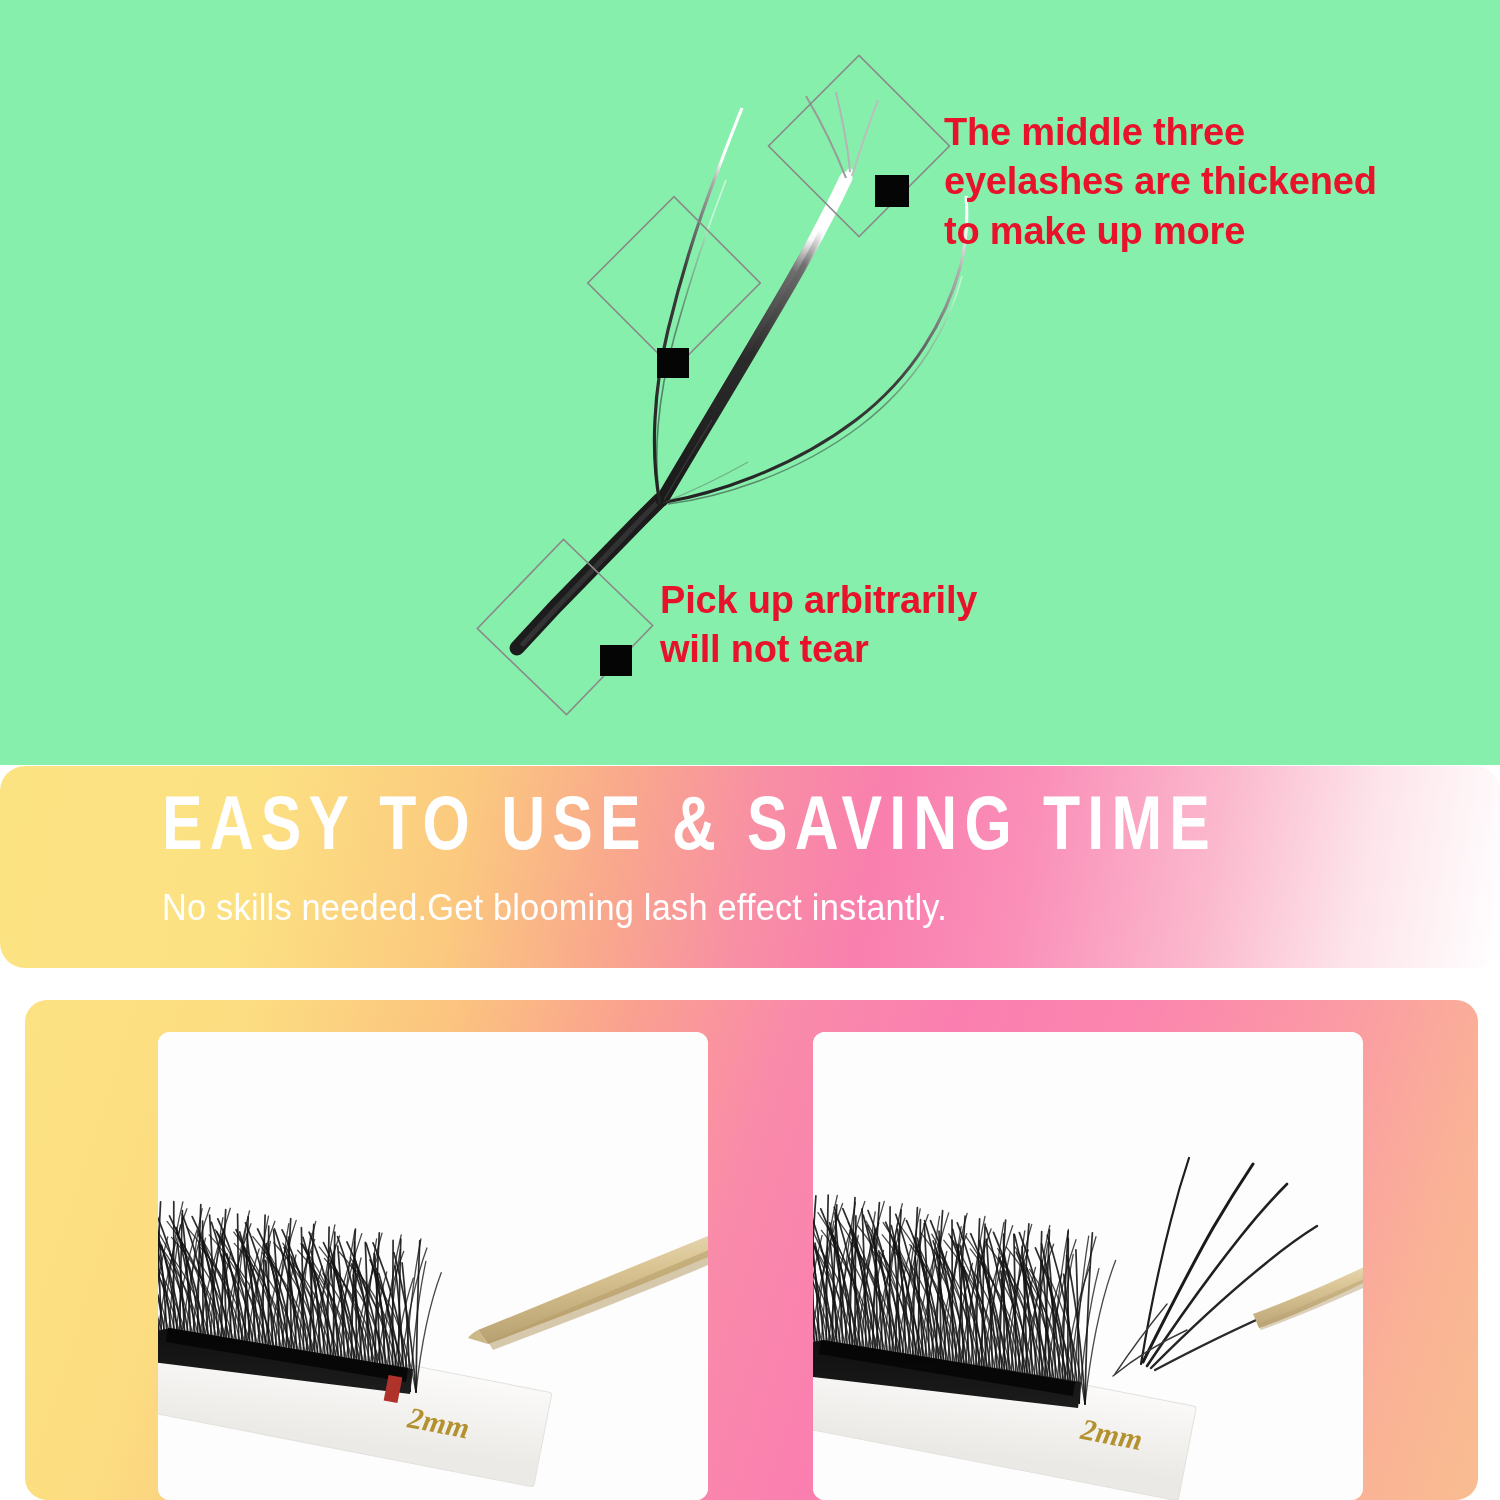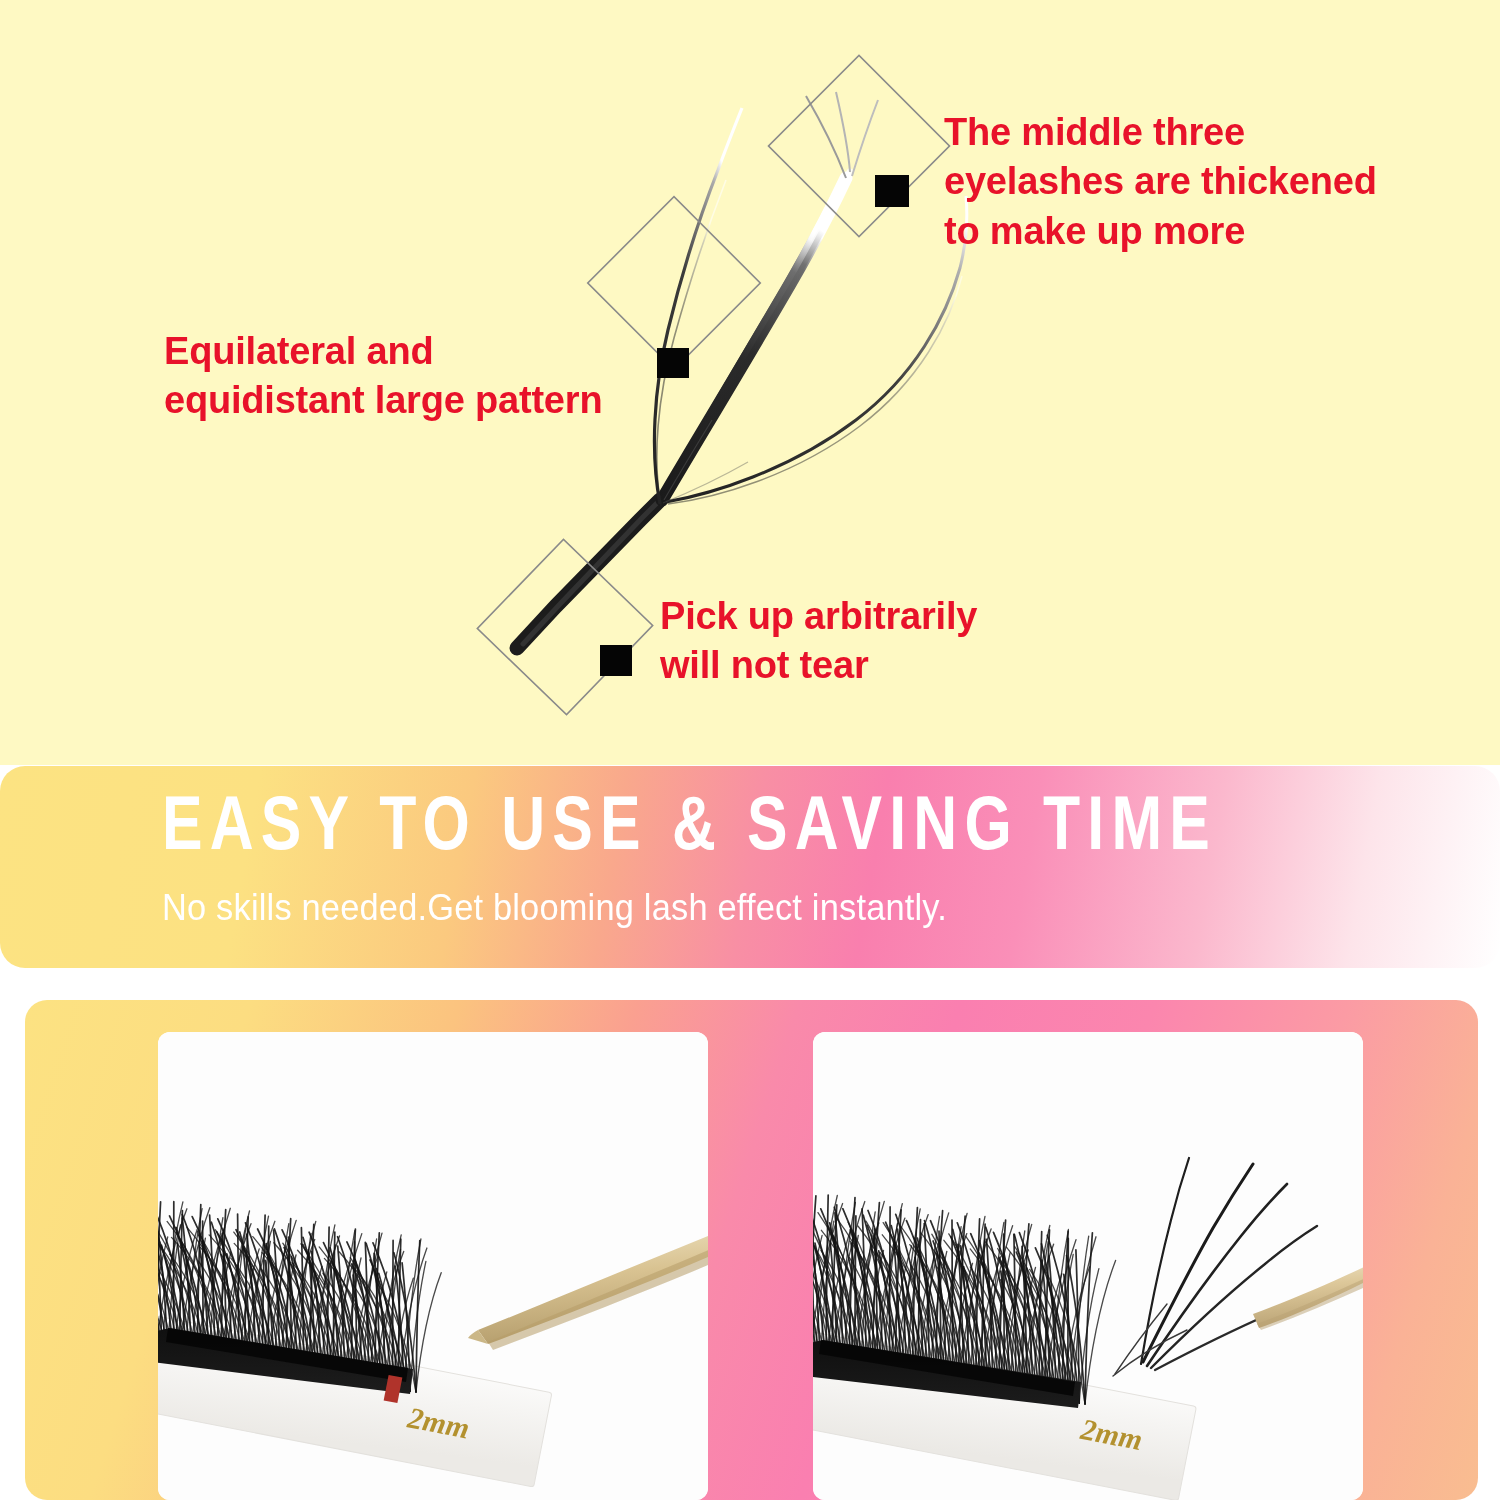--- a/index.html
+++ b/index.html
@@ -3,28 +3,28 @@
 <meta charset="utf-8">
 <style>
   * { margin:0; padding:0; box-sizing:border-box; }
   html,body { width:1500px; height:1500px; background:#ffffff;
     font-family:"Liberation Sans", sans-serif; overflow:hidden; }
 
   .page { position:relative; width:1500px; height:1500px; background:#fff; }
 
   
   .diagram { position:absolute; left:0; top:0; width:1500px; height:765px;
-             background:#fef9c3; overflow:hidden; }
+             background:#86efac; overflow:hidden; }
   .diagram svg { position:absolute; left:0; top:0; }
 
   .callout { position:absolute; color:#e8122a; font-weight:700;
              line-height:1.30; letter-spacing:-0.2px; white-space:pre-line; }
   .callout.c-top    { left:944px; top:108px;  font-size:38px; }
   .callout.c-left   { left:164px; top:327px;  font-size:38px; }
-  .callout.c-bottom { left:660px; top:592px;  font-size:38px; }
+  .callout.c-bottom { left:660px; top:576px;  font-size:38px; }
 
   
   .banner { position:absolute; left:0; top:766px; width:1500px; height:202px;
             background:linear-gradient(100deg,
               #fce382 0%, #fce182 17%, #fbc97f 31%, #f9a88c 41%,
               #f88fa4 50%, #f97fae 58%, #fa8fb8 68%,
               #fbb8cd 80%, #fde4ea 90%, #ffffff 100%);
             overflow:hidden;border-radius:25px; }
   .banner-title { position:absolute; left:162px; top:17px;
             color:#ffffff; font-size:76px; font-weight:700;
@@ -116,22 +116,20 @@
       <g>
         <rect x="503" y="565" width="124" height="124" transform="rotate(44 565 627)" fill="none" stroke="#8a8a8a" stroke-width="1.6"></rect>
         <rect x="600" y="645" width="32" height="31" fill="#050505"></rect>
       </g>
     </svg>
 
     <div class="callout c-top">The middle three
 eyelashes are thickened
 to make up more</div>
 
-    <div class="callout c-left">Equilateral and
-equidistant large pattern</div>
 
     <div class="callout c-bottom">Pick up arbitrarily
 will not tear</div>
   </div>
 
   <div class="banner">
     <div class="banner-title">EASY TO USE &amp; SAVING TIME</div>
     <div class="banner-sub">No skills needed.Get blooming lash effect instantly.</div>
   </div>
 

